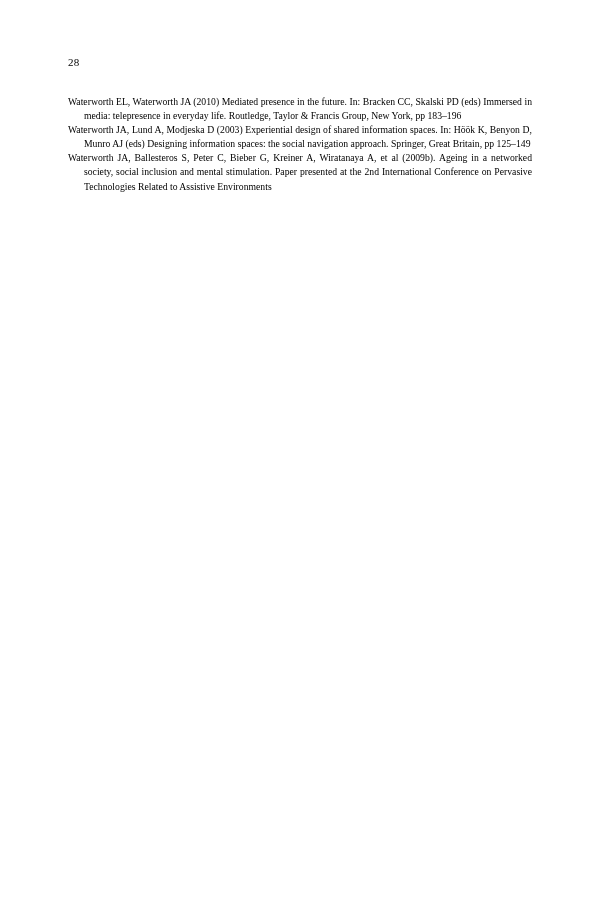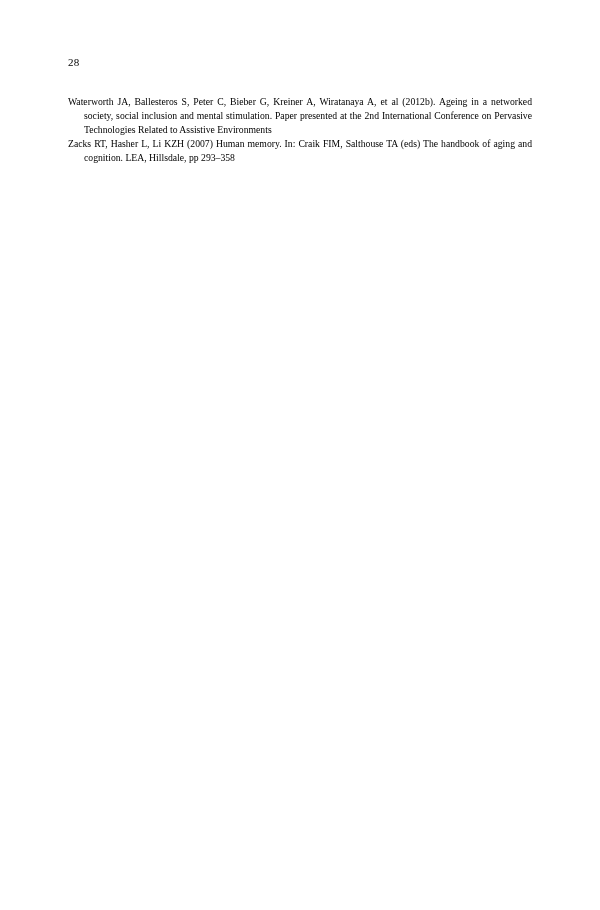--- a/index.html
+++ b/index.html
@@ -67,17 +67,18 @@
 </head>
 <body>
 
 <div class="page">
 
   <div class="header">
     <span class="header-page-number">28</span>
   </div>
 
   <div class="refs">
-    <p class="ref">Waterworth JA, Ballesteros S, Peter C, Bieber G, Kreiner A, Wiratanaya A, et al (2012b). Ageing in a networked society, social inclusion and mental stimulation. Paper presented at the 2nd International Conference on Pervasive Technologies Related to Assistive Environments</p>
-    <p class="ref">Zacks RT, Hasher L, Li KZH (2007) Human memory. In: Craik FIM, Salthouse TA (eds) The handbook of aging and cognition. LEA, Hillsdale, pp 293–358</p>
+    <p class="ref">Waterworth EL, Waterworth JA (2010) Mediated presence in the future. In: Bracken CC, Skalski PD (eds) Immersed in media: telepresence in everyday life. Routledge, Taylor &amp; Francis Group, New York, pp 183–196</p>
+    <p class="ref">Waterworth JA, Lund A, Modjeska D (2003) Experiential design of shared information spaces. In: Höök K, Benyon D, Munro AJ (eds) Designing information spaces: the social navigation approach. Springer, Great Britain, pp 125–149</p>
+    <p class="ref">Waterworth JA, Ballesteros S, Peter C, Bieber G, Kreiner A, Wiratanaya A, et al (2009b). Ageing in a networked society, social inclusion and mental stimulation. Paper presented at the 2nd International Conference on Pervasive Technologies Related to Assistive Environments</p>
   </div>
 
 </div>
 
 </body></html>

